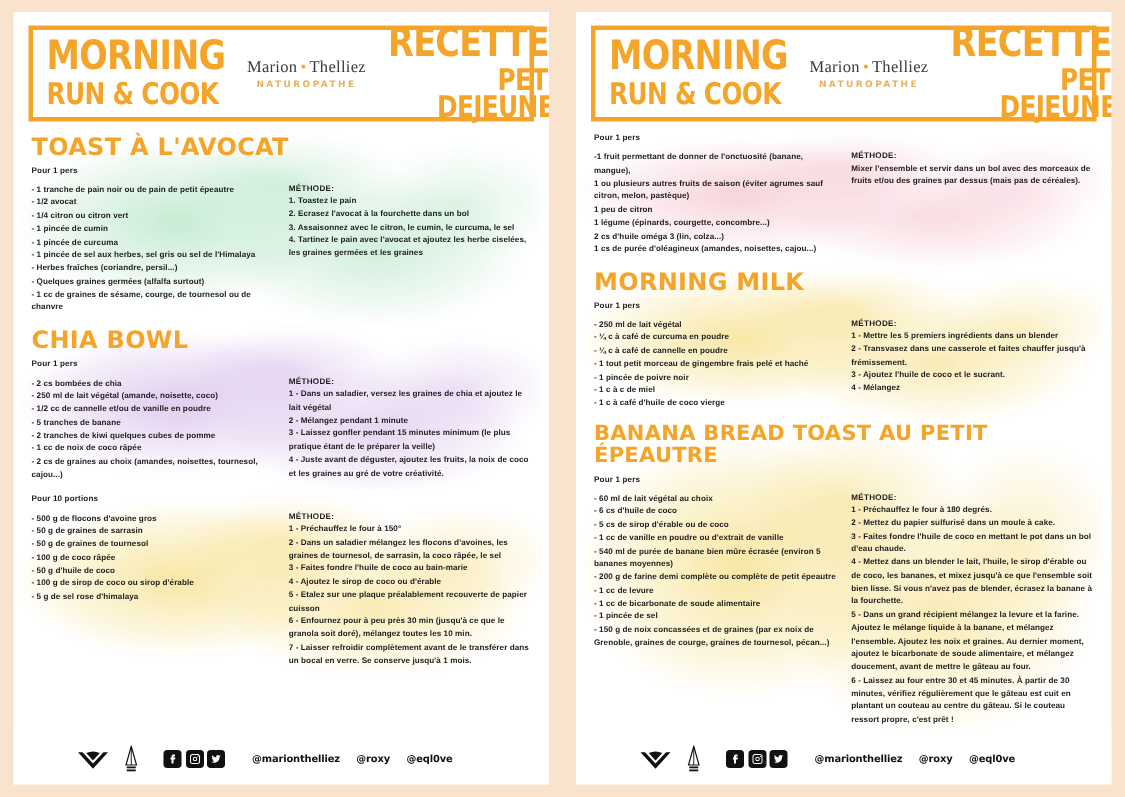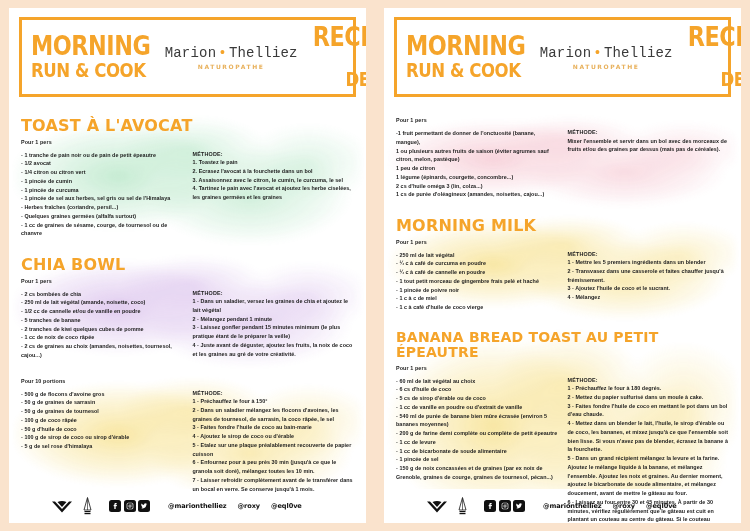--- a/index.html
+++ b/index.html
@@ -22,21 +22,21 @@
     position: relative;
     width: 100%; height: 515px;
     background: #ffffff;
     overflow: hidden;
   }
 
   
   .hdr {
     position: relative;
     margin: 9px 10px 0 10px;
-    height: 80px;
+    height: 64px;
     border: 3px solid #f5a42a;
     background: #ffffff;
     display: flex; align-items: center;
   }
   .hdr-left { padding-left: 9px; }
   .hdr-right { margin-left: auto; padding-right: 9px; text-align: right; }
   .big {
     font-family: "DejaVu Sans", sans-serif;
     color: #f5a42a;
     font-weight: 900;
@@ -44,32 +44,32 @@
     letter-spacing: -0.5px;
     line-height: 0.92;
     transform: scaleX(0.92);
     transform-origin: left center;
   }
   .hdr-right .big { transform-origin: right center; }
   .big.l1 { font-size: 27px; }
   .big.l2 { font-size: 20px; margin-top: 2px; }
   .hdr-mid { text-align: center; padding: 0 4px; }
   .brand-name {
-    font-family: Liberation Mono, monospace;
-    font-size: 14px; color: #3a3a3a; letter-spacing: 0.2px; white-space: nowrap;
+    font-family: Liberation Serif, serif;
+    font-size: 11px; color: #3a3a3a; letter-spacing: 0.2px; white-space: nowrap;
   }
   .brand-dot { color: #f5a42a; padding: 0 2px; }
   .brand-sub {
     font-family: "DejaVu Sans", sans-serif;
     font-size: 6px; color: #e8b15c; letter-spacing: 1.6px; font-weight: 700; margin-top: 2px;
   }
 
   
   .body { position: relative; padding: 6px 12px 0 12px; }
-  .recipe { position: relative; margin-bottom: 2px; margin-top: 12px; }
+  .recipe { position: relative; margin-bottom: 2px; }
   .wash {
     position: absolute; left: -6px; right: -6px; top: 2px; bottom: -6px;
     z-index: 0; filter: blur(3px); opacity: 0.92;
   }
   .rec-inner { position: relative; z-index: 2; padding: 2px 0 4px 0; }
   .rec-title {
     font-family: "DejaVu Sans", sans-serif;
     color: #f5a42a; font-weight: 900; font-size: 16px;
     letter-spacing: 0.2px; line-height: 1.1; margin-bottom: 4px;
   }

